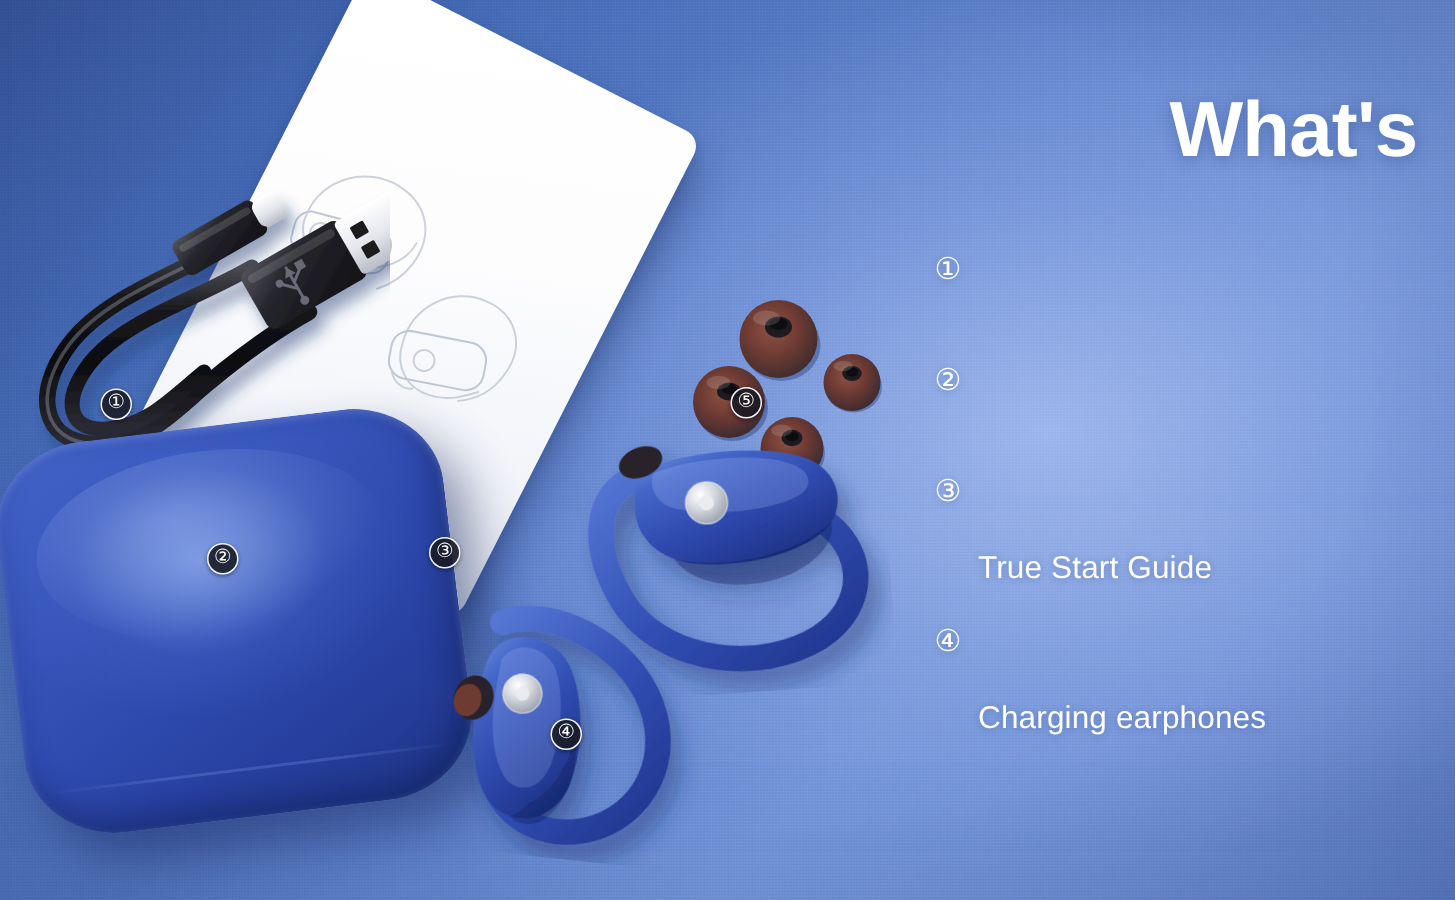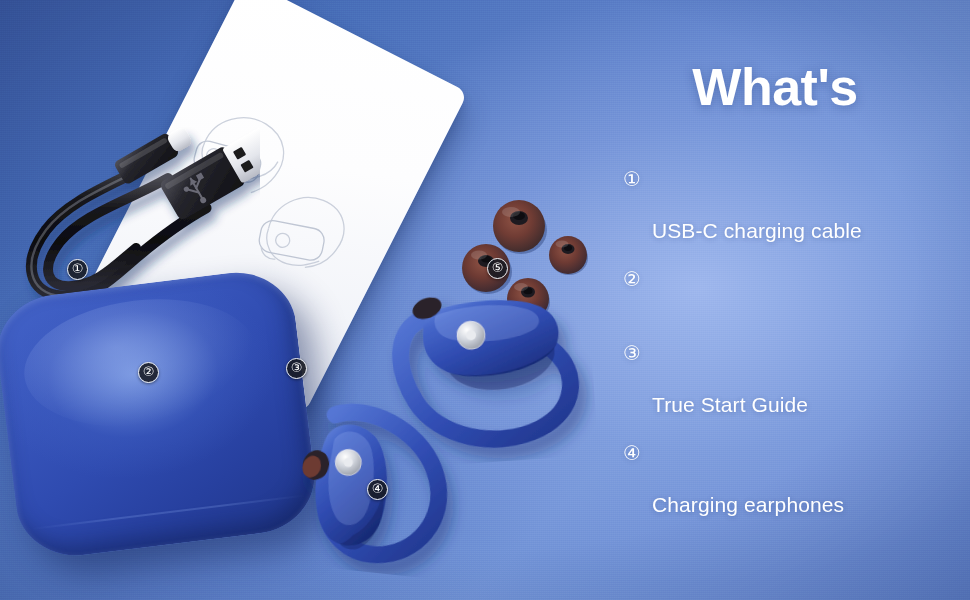--- a/index.html
+++ b/index.html
@@ -125,21 +125,21 @@
 
   
   #copy {
     position:absolute;
     right:25px; top:60px;
     width:340px;
     z-index:50;
     color:#ffffff;
   }
   #heading {
-    text-align:center;
+    text-align:right;
     font-size:52px;
     font-weight:bold;
     line-height:1.04;
     letter-spacing:-.5px;
     text-shadow:0 2px 10px rgba(30,55,120,.35);
   }
   #heading .hl { display:block; white-space:nowrap; }
 
   #list {
     margin-top:52px;
@@ -394,21 +394,20 @@
   <div class="badge" style="left:487px; top:258px;">⑤</div>
 
   <div id="copy">
     <div id="heading">
       <span class="hl">What's</span>
     </div>
 
     <ul id="list">
       <li>
         <span class="num">①</span>
-        <span>USB-C charging cable</span>
       </li>
       <li>
         <span class="num">②</span>
       </li>
       <li>
         <span class="num">③</span>
         <span>True Start Guide</span>
       </li>
       <li>
         <span class="num">④</span>

